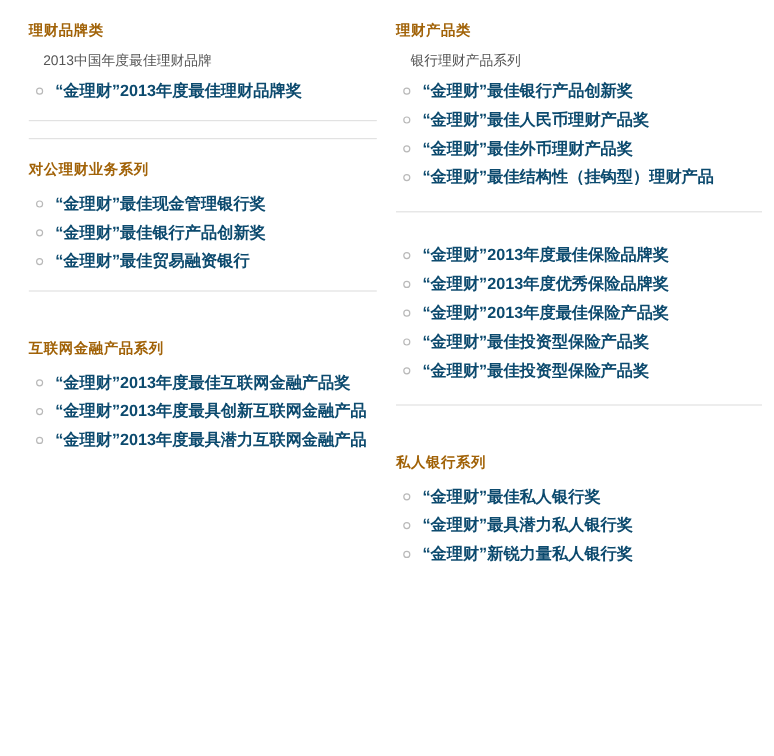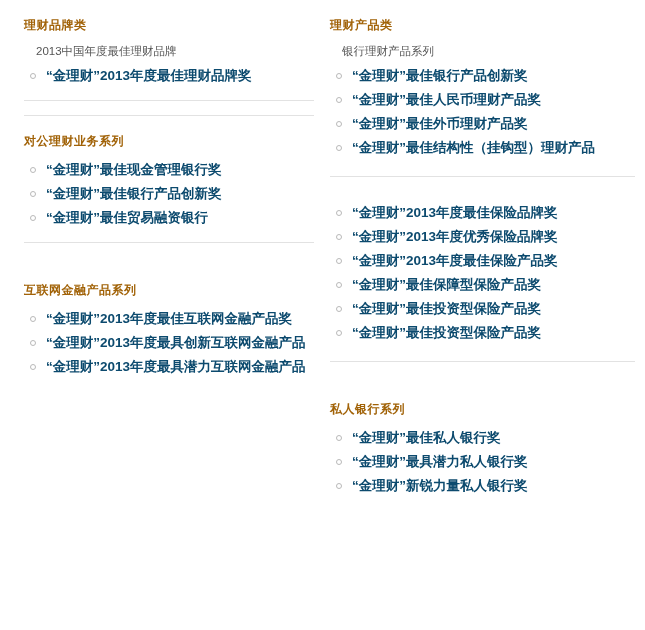--- a/index.html
+++ b/index.html
@@ -159,21 +159,21 @@
       </div>
 
       <div class="divider-right"></div>
       <div class="spacer-sm"></div>
 
       <div class="section">
         <ul class="award-list">
           <li><span class="bullet"></span><span>“金理财”2013年度最佳保险品牌奖</span></li>
           <li><span class="bullet"></span><span>“金理财”2013年度优秀保险品牌奖</span></li>
           <li><span class="bullet"></span><span>“金理财”2013年度最佳保险产品奖</span></li>
-          <li><span class="bullet"></span><span>“金理财”最佳保障型保险产品奖</span></li>
+          <li><span class="bullet"></span></li>
           <li><span class="bullet"></span><span>“金理财”最佳投资型保险产品奖</span></li>
           <li><span class="bullet"></span><span>“金理财”最佳投资型保险产品奖</span></li>
         </ul>
       </div>
 
       <div class="divider-right"></div>
       <div class="spacer-md"></div>
 
       <div class="section">
         <h2 class="section-title">私人银行系列</h2>

